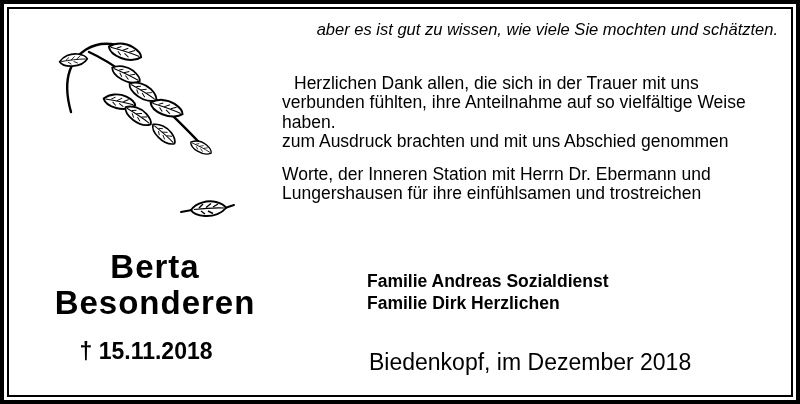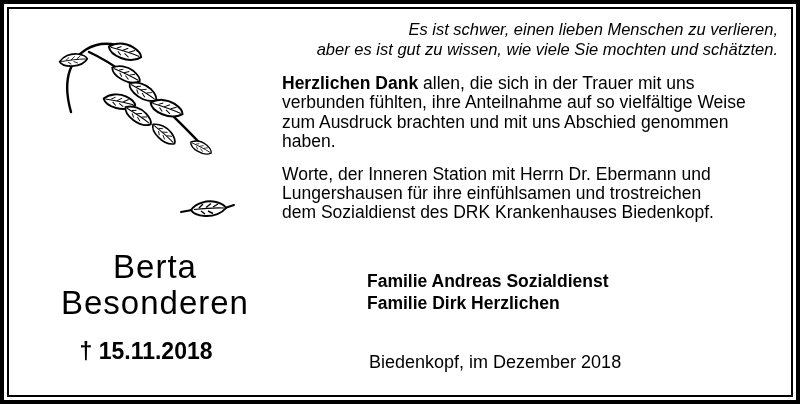--- a/index.html
+++ b/index.html
@@ -10,40 +10,40 @@
   }
   .frame-outer{position:absolute;inset:0;border:4px solid #000;box-sizing:border-box;pointer-events:none;}
   .frame-inner{position:absolute;inset:7px;border:2px solid #000;box-sizing:border-box;pointer-events:none;}
 
   .verse{
     position:absolute;top:20px;right:22px;text-align:right;
     font-style:italic;font-size:16.5px;line-height:19.5px;white-space:nowrap;
   }
   .acks{position:absolute;left:282px;top:74px;font-size:17.5px;line-height:19.4px;}
   .ack + .ack{margin-top:13px;}
-  .ack .lead{font-weight:bold;}
+  .ack .lead{font-weight:normal;margin-left:12px;}
   .ack .ln{white-space:nowrap;}
 
   .branch-art{position:absolute;left:55px;top:36px;width:185px;height:190px;}
 
   .name-block{
     position:absolute;left:25px;top:249px;width:260px;text-align:center;
-    font-weight:normal;font-size:33px;line-height:36px;letter-spacing:1px;white-space:nowrap;
+    font-weight:bold;font-size:33px;line-height:36px;letter-spacing:1px;white-space:nowrap;
   }
   .death-date{
     position:absolute;left:16px;top:341px;width:260px;text-align:center;
     font-weight:bold;font-size:23px;line-height:20px;
   }
   .mourners{
     position:absolute;left:367px;top:270px;
     font-weight:bold;font-size:17.5px;line-height:22px;white-space:nowrap;
   }
   .place-date{
     position:absolute;left:369px;top:352px;
-    font-size:18px;line-height:20px;white-space:nowrap;
+    font-size:23px;line-height:20px;white-space:nowrap;
   }
 </style>
 </head>
 <body>
 
 <div class="notice">
   <div class="frame-outer"></div>
   <div class="frame-inner"></div>
 
   <svg class="branch-art" viewBox="0 0 185 190" xmlns="http://www.w3.org/2000/svg">
@@ -72,35 +72,33 @@
     <g>
       <path d="M126,176 L137,174" stroke="#000000" stroke-width="2" stroke-linecap="round"></path>
       <path d="M170,172 L179,169" stroke="#000000" stroke-width="2" stroke-linecap="round"></path>
       <path d="M136,174 C141,167 152,164 161,166 C167,167.5 170,170 171,172 C167,177 159,180.5 150,180 C143,179.6 138,177.5 136,174 Z" fill="#ffffff" stroke="#000000" stroke-width="2" stroke-linejoin="round"></path>
       <path d="M139,173.5 C148,172.5 160,171.5 169,172" fill="none" stroke="#000000" stroke-width="1.2"></path>
       <path d="M144,172 L148,168 M151,171.5 L156,167.5 M158,171 L163,168 M146,175 L150,178 M153,175 L158,177.5" fill="none" stroke="#000000" stroke-width="1.4"></path>
     </g>
   </svg>
 
   <div class="verse">
-      <div>Es ist schwer, einen lieben Menschen zu verlieren,</div>
       <div>aber es ist gut zu wissen, wie viele Sie mochten und schätzten.</div>
     </div>
 
   <div class="acks">
       <div class="ack">
         <div class="ln"><span class="lead">Herzlichen Dank</span> allen, die sich in der Trauer mit uns</div>
         <div class="ln">verbunden fühlten, ihre Anteilnahme auf so vielfältige Weise</div>
+        <div class="ln">haben.</div>
         <div class="ln">zum Ausdruck brachten und mit uns Abschied genommen</div>
-        <div class="ln">haben.</div>
       </div>
       <div class="ack">
         <div class="ln">Worte, der Inneren Station mit Herrn Dr. Ebermann und</div>
         <div class="ln">Lungershausen für ihre einfühlsamen und trostreichen</div>
-        <div class="ln">dem Sozialdienst des DRK Krankenhauses Biedenkopf.</div>
       </div>
     </div>
 
   <div class="name-block">
       <div>Berta</div>
       <div>Besonderen</div>
     </div>
 
   <div class="death-date">† 15.11.2018</div>
 

